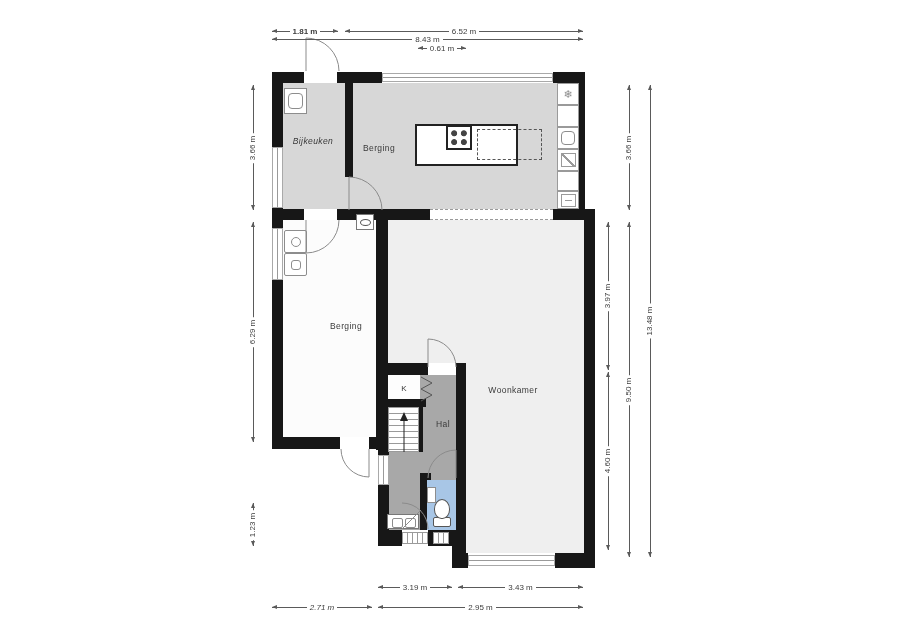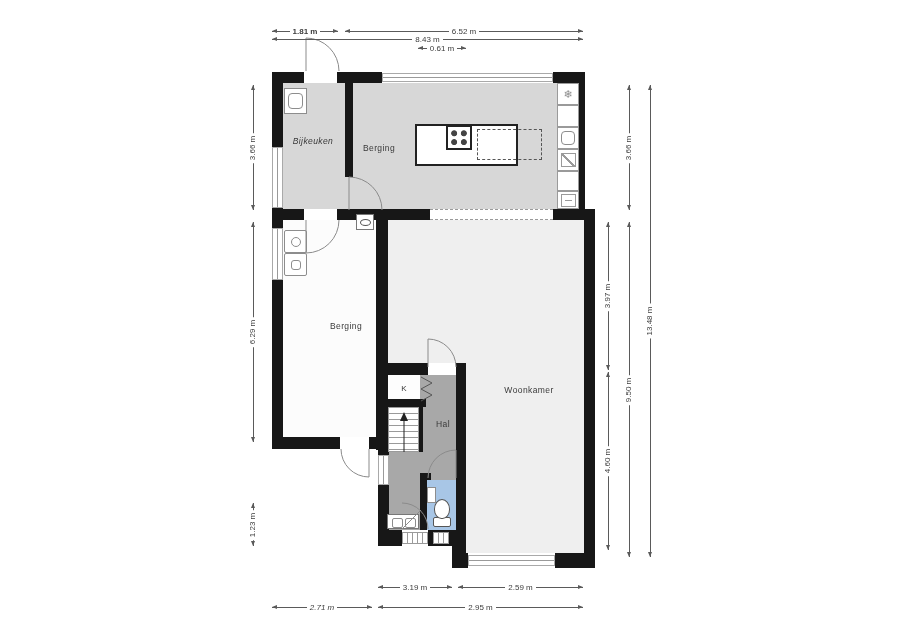--- a/index.html
+++ b/index.html
@@ -175,21 +175,21 @@
       <path d="M402,529 L421,510 M402,503 A26,26 0 0 1 428,529"></path>
     </g>
     <polyline points="421,377 432,383 421,389 432,395 421,401" fill="none" stroke="#555" stroke-width="1"></polyline>
     <line x1="404" y1="452" x2="404" y2="420" stroke="#222" stroke-width="1"></line>
     <polygon points="400,421 408,421 404,412" fill="#222"></polygon>
   </svg>
 
   <div class="room-label" style="left:313px;top:141px;font-style:italic;">Bijkeuken</div>
   <div class="room-label" style="left:379px;top:148px;">Berging</div>
   <div class="room-label" style="left:330px;top:326px;padding-left:32px;">Berging</div>
-  <div class="room-label" style="left:529px;top:390px;">Woonkamer</div>
+  <div class="room-label" style="left:513px;top:390px;">Woonkamer</div>
   <div class="room-label" style="left:443px;top:424px;">Hal</div>
   <div class="room-label" style="left:404px;top:388px;font-size:8px;">K</div>
 
   <div class="dim h" style="left:272px;top:11px;width:311px;margin-top:23px;">
       <span class="lbl">8.43 m</span>
     </div>
   <div class="dim h" style="left:272px;top:26px;width:66px;font-weight:bold;">
       <span class="lbl">1.81 m</span>
     </div>
   <div class="dim h" style="left:345px;top:26px;width:238px;">
@@ -222,21 +222,21 @@
       <span class="lbl">9.50 m</span>
     </div>
   <div class="dim v" style="left:645px;top:85px;height:472px;">
       <span class="lbl">13.48 m</span>
     </div>
 
   <div class="dim h" style="left:378px;top:582px;width:74px;">
       <span class="lbl">3.19 m</span>
     </div>
   <div class="dim h" style="left:458px;top:582px;width:125px;">
-      <span class="lbl">2.59 m</span>
+      <span class="lbl">3.43 m</span>
     </div>
   <div class="dim h" style="left:272px;top:602px;width:100px;font-style:italic;">
       <span class="lbl">2.71 m</span>
     </div>
   <div class="dim h" style="left:378px;top:602px;width:205px;">
       <span class="lbl">2.95 m</span>
     </div>
 
 </div>
 

